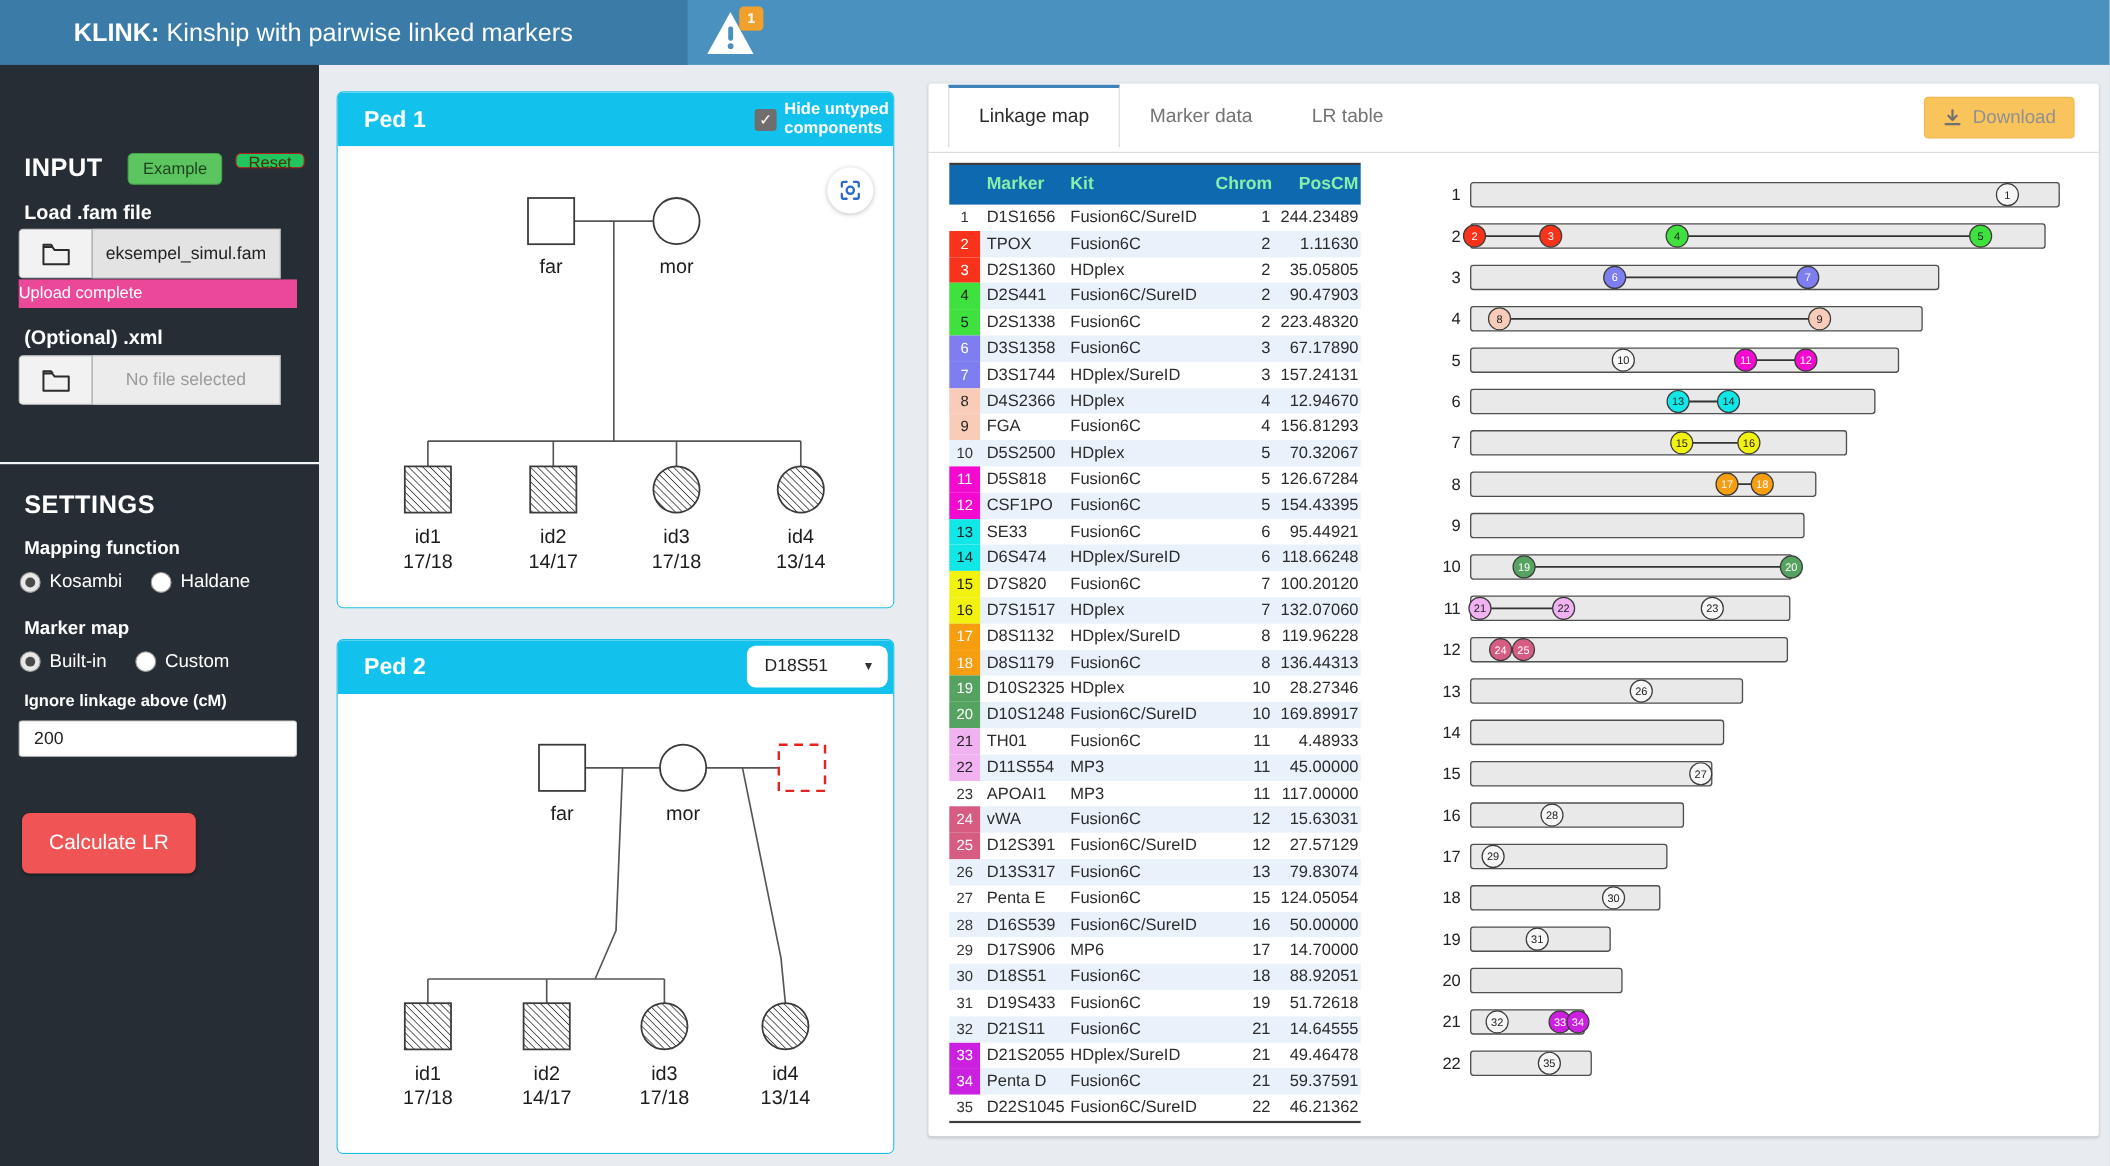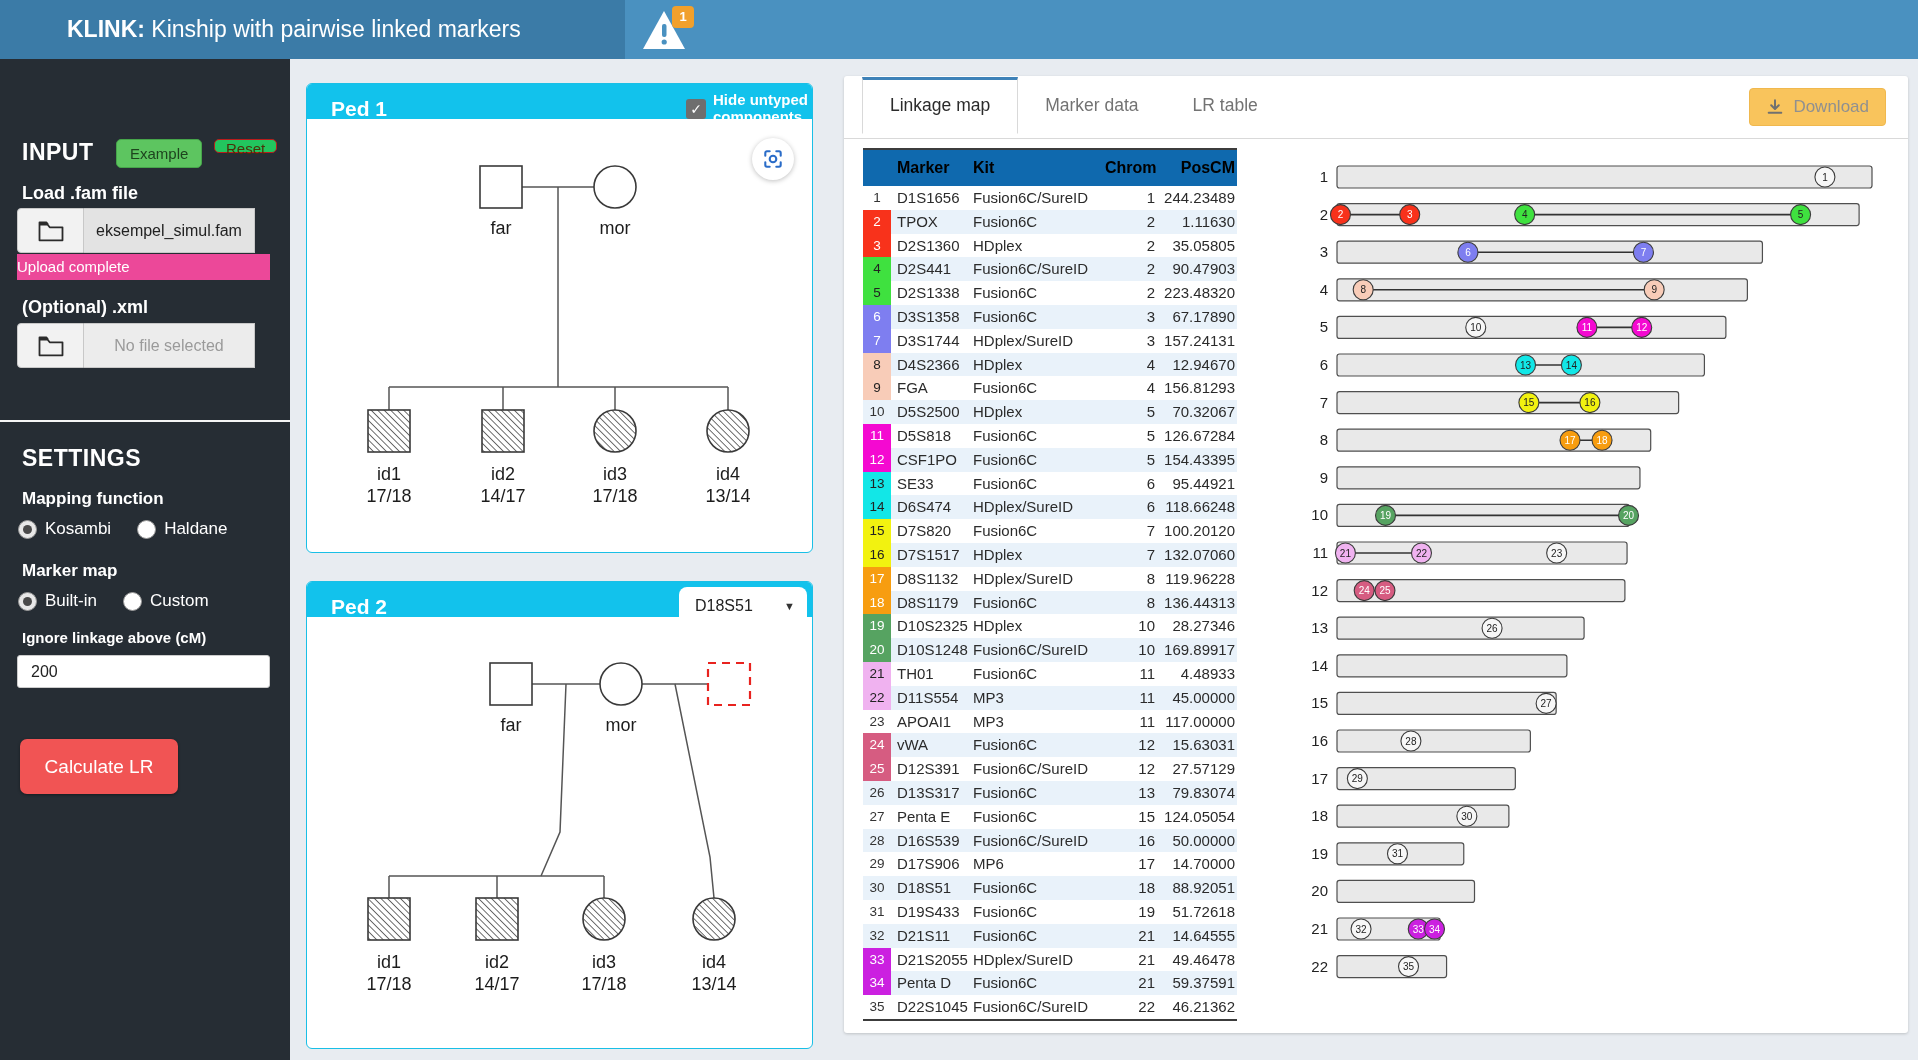--- a/index.html
+++ b/index.html
@@ -29,41 +29,41 @@
   .radio-row{position:absolute;left:18px;height:24px;display:flex;align-items:center;font-size:17px;color:#fff;}
   .radio{width:19px;height:19px;border-radius:50%;background:#fff;border:1px solid #999;margin-right:8px;position:relative;cursor:pointer;}
   .radio.sel{background:#e8e8e8;}
   .radio.sel::after{content:"";position:absolute;left:4px;top:4px;width:9px;height:9px;border-radius:50%;background:#4a4a4a;}
   .radio-opt{display:flex;align-items:center;margin-right:26px;}
   .cm-input{position:absolute;left:17px;top:596px;width:253px;height:33px;background:#fff;border:1px solid #ccc;border-radius:3px;font-size:16px;color:#222;padding-left:13px;font-family:inherit;}
   .btn-calc{position:absolute;left:20px;top:680px;width:158px;height:55px;background:#f15454;border:none;border-radius:7px;color:#fff;font-size:19px;cursor:pointer;box-shadow:0 1px 3px rgba(0,0,0,.4);}
 
   
   .ped-card{position:absolute;left:306px;width:507px;background:#fff;border:1px solid #19bfe6;border-radius:6px;overflow:hidden;}
-  .ped-head{position:relative;height:35px;background:#12c2ec;color:#fff;}
+  .ped-head{position:relative;height:49px;background:#12c2ec;color:#fff;}
   .ped-title{position:absolute;left:24px;top:0;line-height:49px;font-size:21px;font-weight:600;}
   .cb-box{position:absolute;left:379px;top:15px;width:20px;height:20px;background:#6e6e6e;border-radius:3px;color:#fff;font-size:14px;text-align:center;line-height:20px;cursor:pointer;}
   .cb-label{position:absolute;left:406px;top:7px;width:98px;font-size:15px;line-height:17px;font-weight:600;color:#fff;}
   .ped-body{position:relative;background:#fff;}
   .cam-btn{position:absolute;left:445px;top:19px;width:42px;height:42px;border-radius:50%;background:#fff;box-shadow:0 1px 5px rgba(0,0,0,.25);display:flex;align-items:center;justify-content:center;cursor:pointer;}
   .ped-select{position:absolute;left:372px;top:5px;width:128px;height:38px;background:#fff;border-radius:8px;font-size:16px;color:#222;line-height:38px;padding-left:16px;cursor:pointer;}
   .ped-select .caret{position:absolute;right:12px;top:0;font-size:11px;color:#333;}
   svg text{font-family:"Liberation Sans","DejaVu Sans",sans-serif;}
   .ped-svg text{font-size:18px;fill:#1c1c1c;}
 
   
   .right-card{position:absolute;left:844px;top:76px;width:1064px;height:957px;background:#fff;border-radius:3px;box-shadow:0 1px 3px rgba(0,0,0,.18);}
   .tabbar{position:absolute;left:0;top:0;width:100%;height:63px;border-bottom:1px solid #d9d9d9;padding-left:18px;}
   .tab{display:inline-block;padding:18px 27px 17px;font-size:17.5px;color:#737373;cursor:pointer;position:relative;top:1px;}
   .tab.active{background:#fff;border:1px solid #d9d9d9;border-bottom:1px solid #fff;border-top:3px solid #3e82b8;padding-top:15px;color:#2b2b2b;}
   .dl-btn{position:absolute;top:12px;right:22px;height:38px;background:#f9c45c;border:1px solid #f0b84e;border-radius:4px;color:#909090;font-size:17px;padding:0 16px;display:flex;gap:9px;align-items:center;cursor:pointer;}
 
   
   .mtable{position:absolute;left:19px;top:72px;width:374px;border-top:2px solid #3c3c3c;border-bottom:2px solid #3c3c3c;font-size:15px;color:#2b2b2b;}
-  .mhead{display:flex;background:#0f69ae;color:#000000;height:36px;line-height:36px;font-weight:600;font-size:16px;}
+  .mhead{display:flex;background:#0f69ae;color:#86efac;height:36px;line-height:36px;font-weight:600;font-size:16px;}
   .trow{display:flex;height:23.8px;line-height:23.8px;cursor:pointer;}
   .trow.alt{background:#e9f2fa;}
   .c-badge{width:28px;text-align:center;font-size:13.5px;flex:none;}
   .c-marker{width:82px;padding-left:6px;flex:none;}
   .c-kit{width:132px;flex:none;}
   .c-chrom{width:50px;text-align:right;flex:none;}
   .c-pos{width:82px;text-align:right;flex:none;padding-right:2px;}
 
   
   .map-svg{position:absolute;left:406px;top:84px;}

